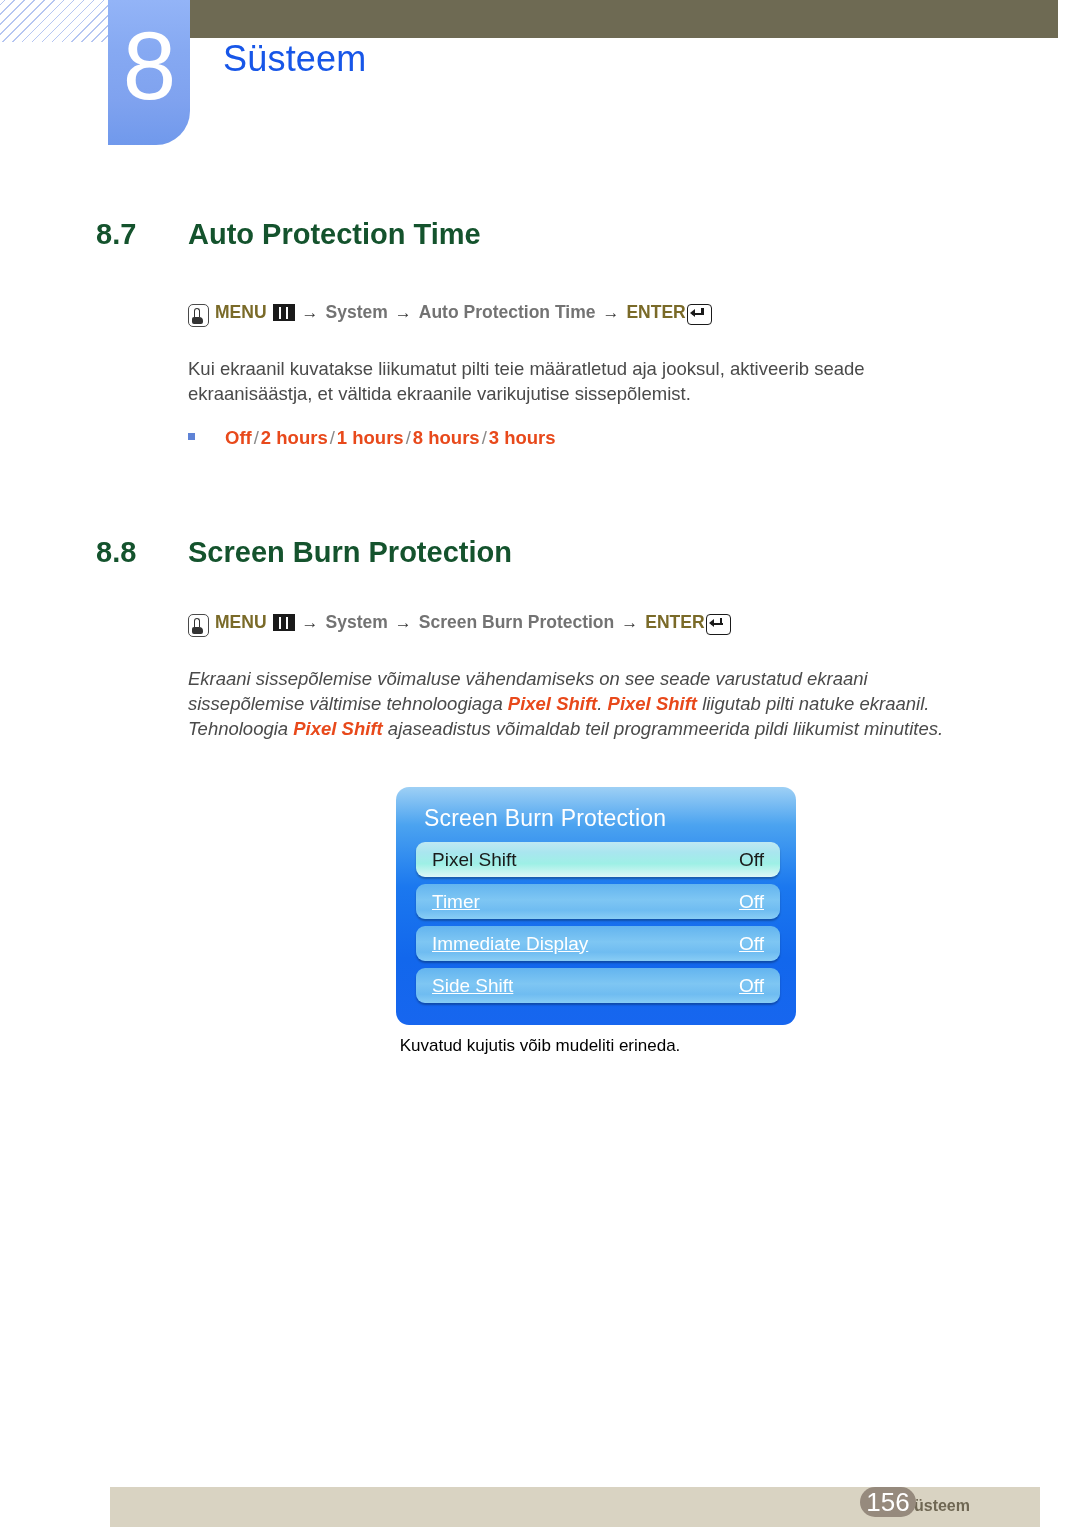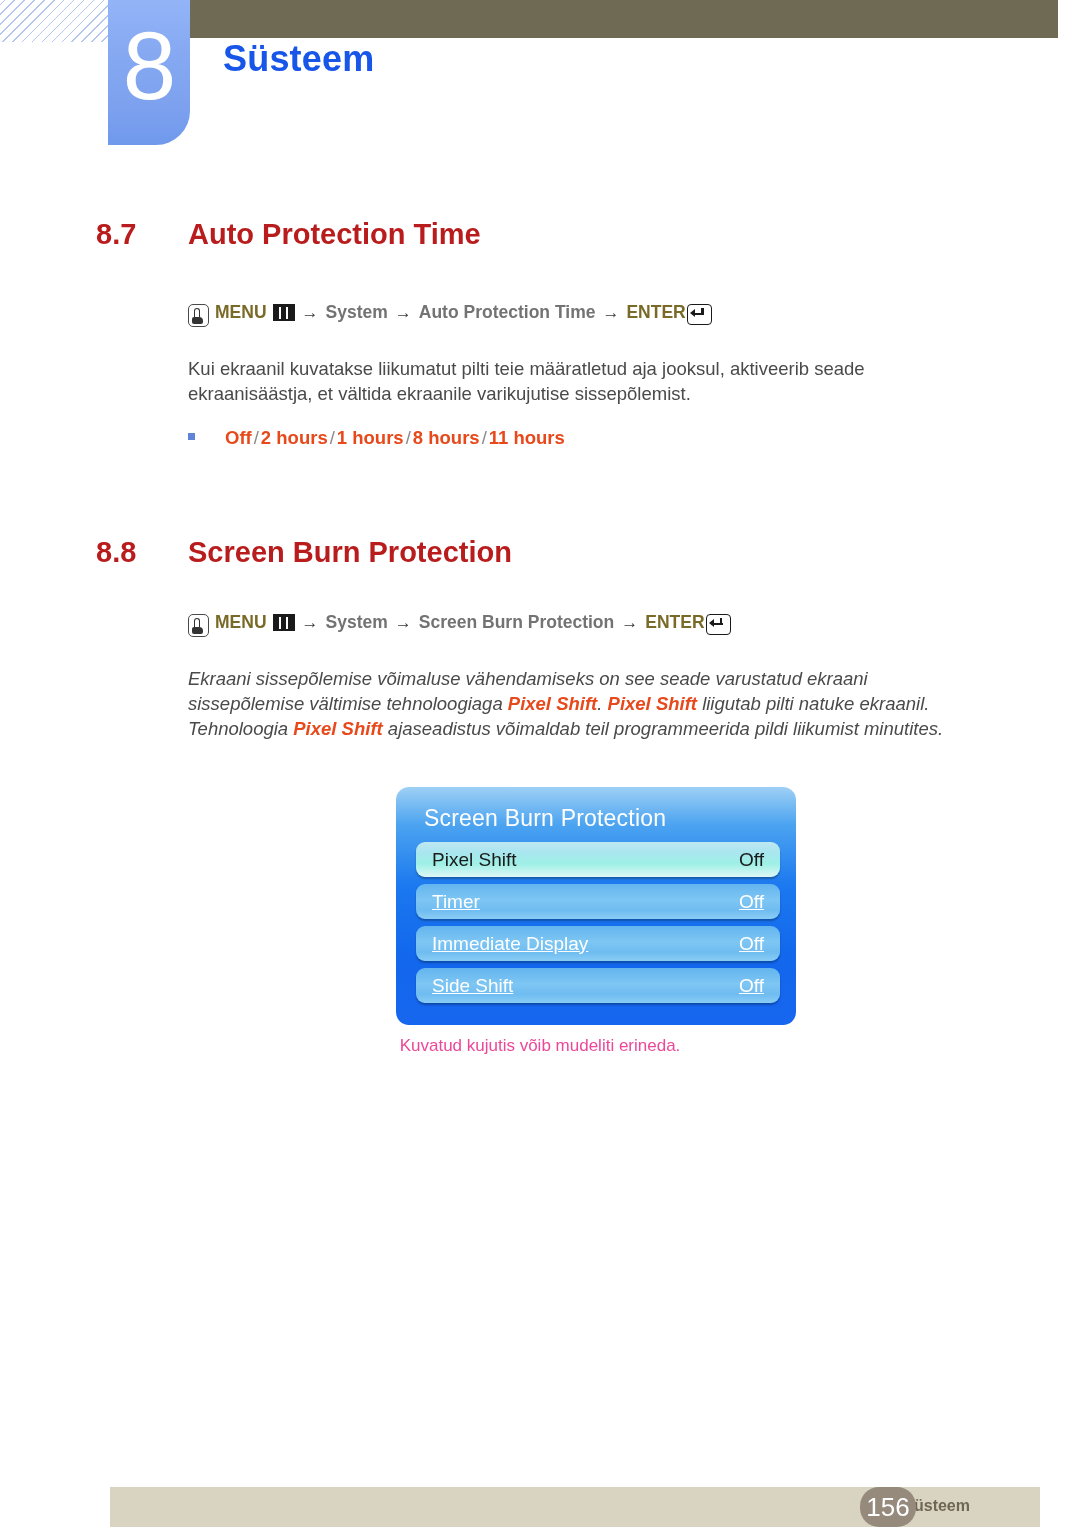--- a/index.html
+++ b/index.html
@@ -65,30 +65,30 @@
     left: 190px;
     width: 868px;
     height: 38px;
     background: #6e6a53;
   }
   .chapter-title {
     position: absolute;
     top: 38px;
     left: 223px;
     font-size: 36px;
-    font-weight: 700;
+    font-weight: 400;
     color: #1756e8;
     letter-spacing: 0.2px;
   }
 
   .section-head {
     position: absolute;
     display: flex;
     align-items: baseline;
-    color: #b91c1c;
+    color: #14532d;
     font-size: 29px;
     font-weight: 700;
   }
   .section-num {
     width: 92px;
     flex: 0 0 92px;
   }
 
   .menu-path {
     position: absolute;
@@ -280,21 +280,21 @@
     color: #ffffff;
     text-decoration: underline;
   }
   .osd-caption {
     position: absolute;
     left: 0;
     top: 1036px;
     width: 1080px;
     text-align: center;
     font-size: 17px;
-    color: #ec4899;
+    color: #000000;
   }
 
   
   .footer-bar {
     position: absolute;
     left: 110px;
     top: 1487px;
     width: 930px;
     height: 40px;
     background: #d9d3c2;
@@ -305,21 +305,21 @@
     top: 10px;
     font-size: 16px;
     font-weight: 700;
     color: #6f6753;
   }
   .footer-page {
     position: absolute;
     left: 860px;
     top: 1487px;
     width: 56px;
-    height: 40px;
+    height: 30px;
     background: #968a7d;
     color: #ffffff;
     font-size: 26px;
     display: flex;
     align-items: center;
     justify-content: center;
     border-radius: 19px;
   }
 </style>
 </head>
@@ -359,21 +359,21 @@
 <div class="bullet-row" style="top:427px;">
   <span class="bullet-dot"></span>
   <span>Off</span>
   <span class="sep">/</span>
   <span>2 hours</span>
   <span class="sep">/</span>
   <span>1 hours</span>
   <span class="sep">/</span>
   <span>8 hours</span>
   <span class="sep">/</span>
-  <span>11 hours</span>
+  <span>3 hours</span>
 </div>
 
 <div class="section-head" style="left:96px; top:536px;">
   <span class="section-num">8.8</span>
   <span>Screen Burn Protection</span>
 </div>
 
 <div class="menu-path" style="top:614px;">
   <span class="icon-hand"></span>
   <span class="mp-key">MENU</span>

